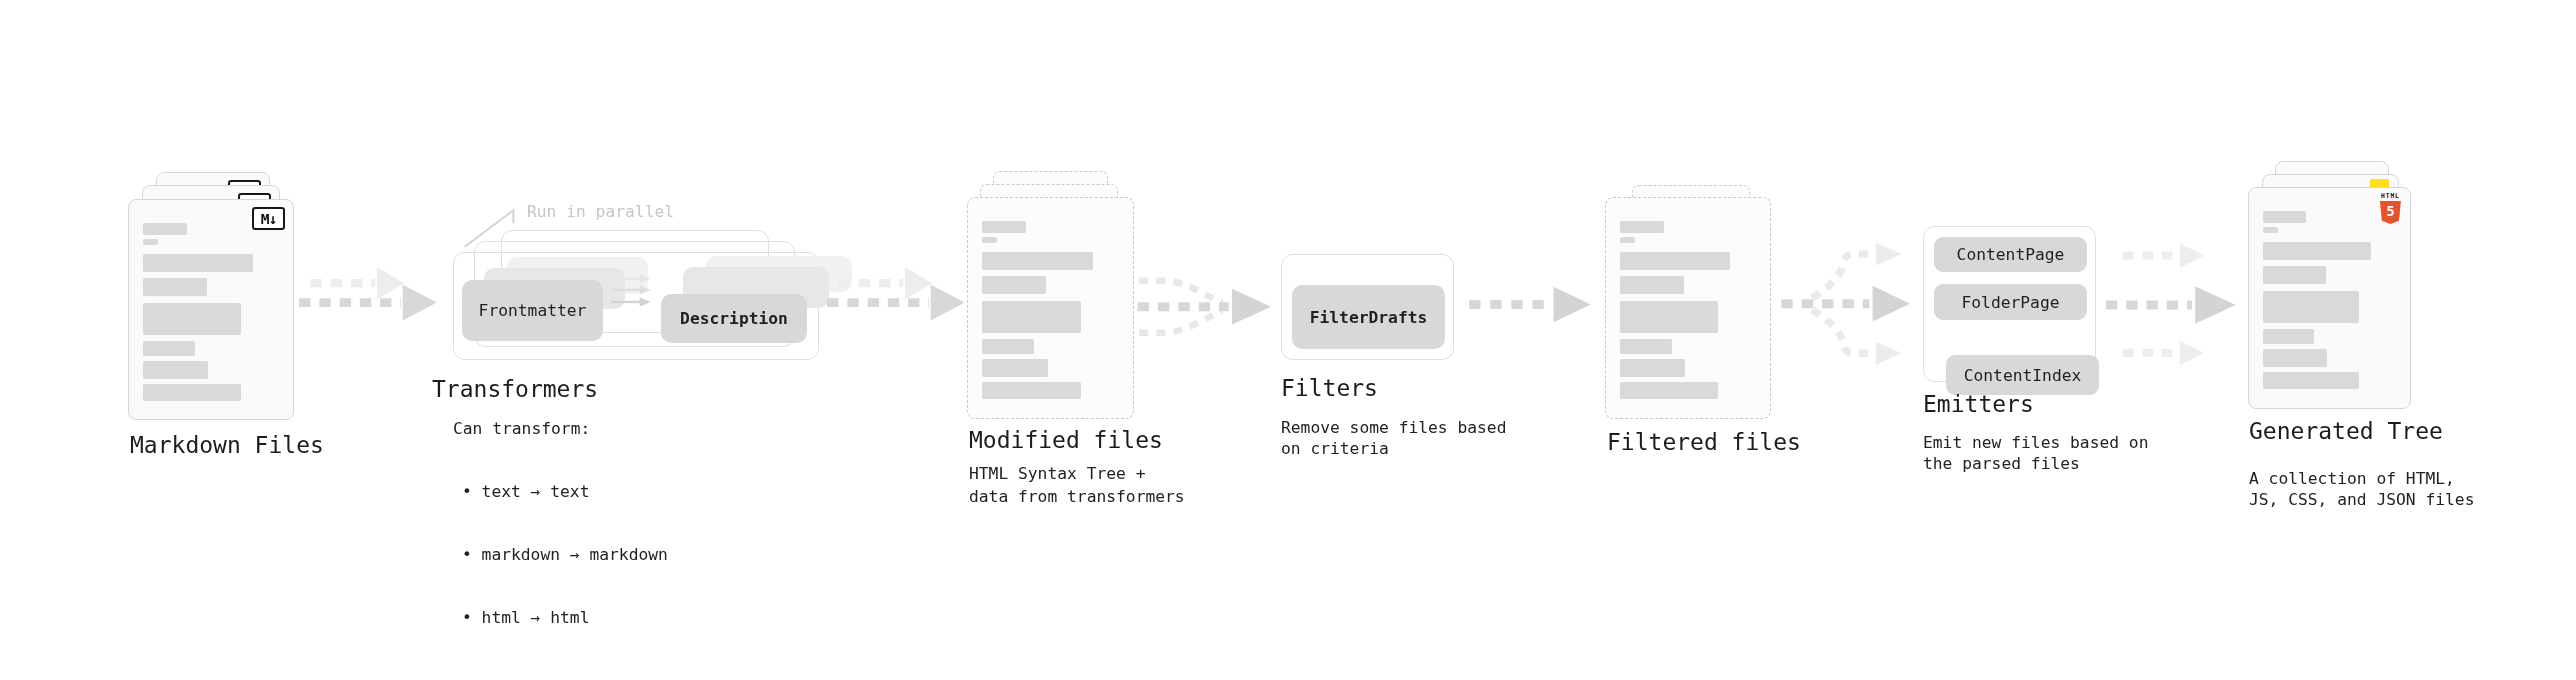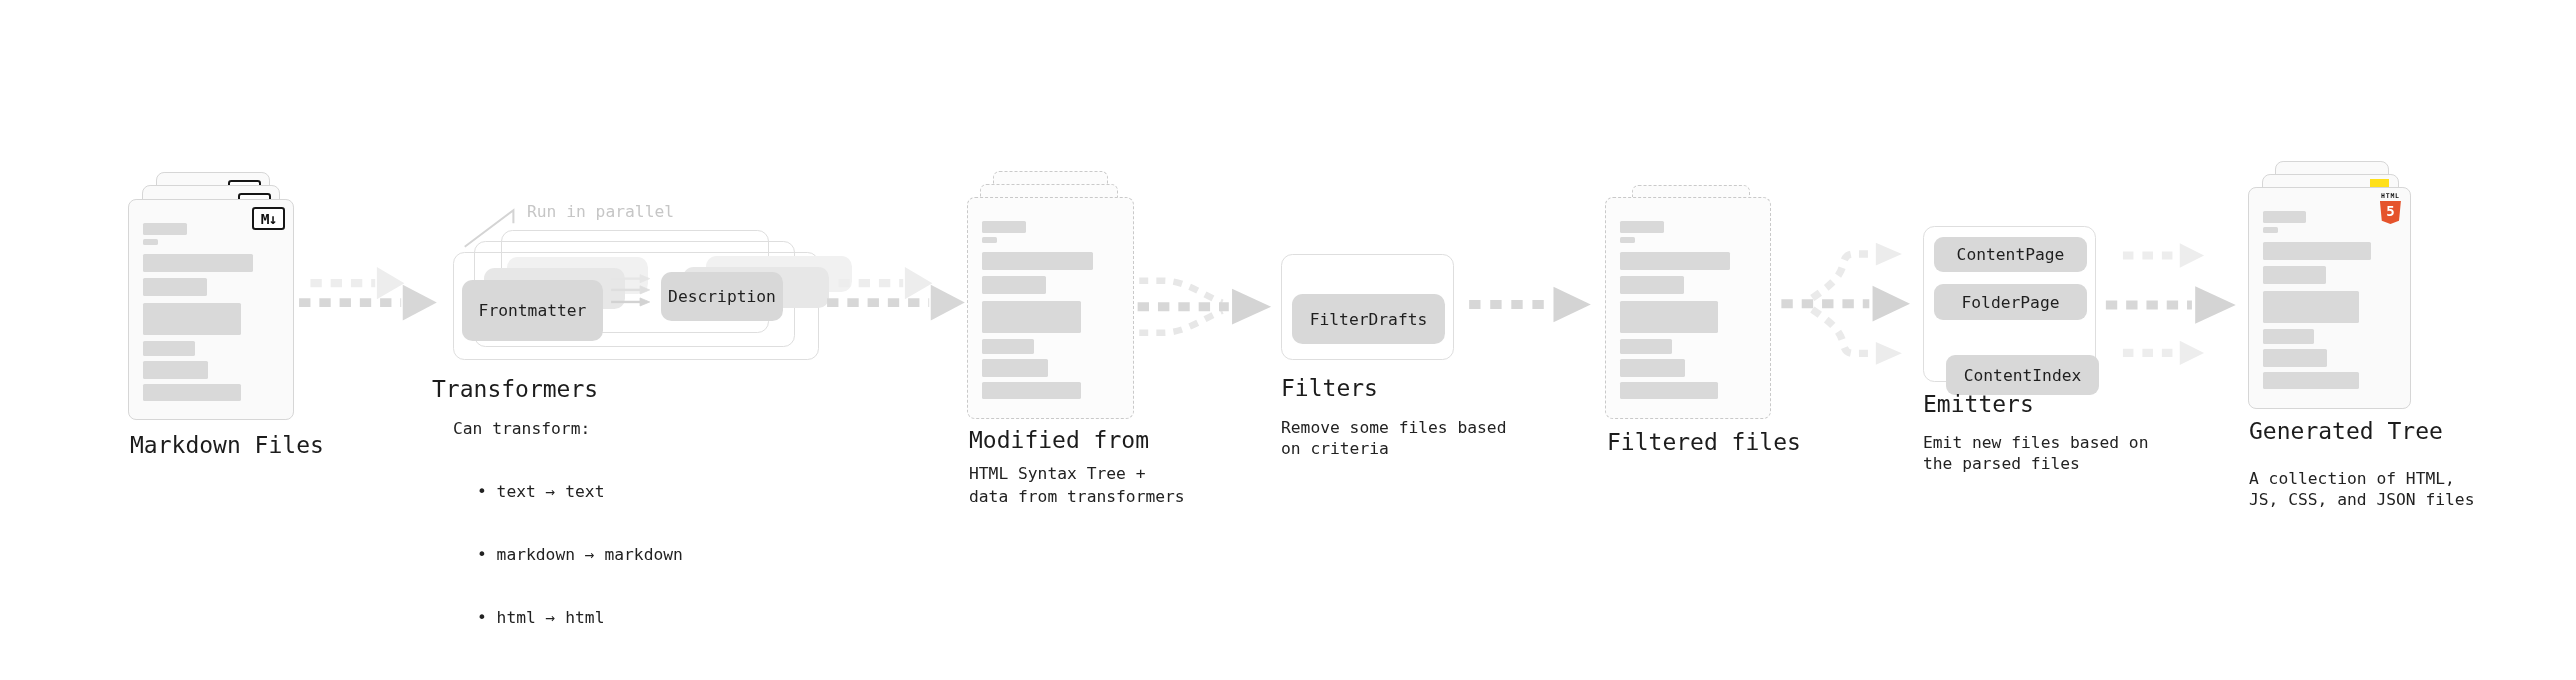--- a/index.html
+++ b/index.html
@@ -87,40 +87,40 @@
       <polyline points="12,55 72,10 72,26" fill="none" stroke="#d4d4d4" stroke-width="2.5"></polyline>
     </svg>
     <div class="note" style="left:527px;top:202px;">Run in parallel</div>
 
     <div class="pill ghost3" style="left:507px;top:257px;width:141px;height:37px;"></div>
     <div class="pill ghost2" style="left:484px;top:268px;width:141px;height:41px;"></div>
     <div class="pill" style="left:462px;top:280px;width:141px;height:61px;">Frontmatter</div>
 
     <div class="pill ghost3" style="left:706px;top:256px;width:146px;height:36px;"></div>
     <div class="pill ghost2" style="left:683px;top:267px;width:146px;height:41px;"></div>
-    <div class="pill" style="left:661px;top:272px;width:122px;height:49px;">Description</div>
+    <div class="pill" style="left:661px;top:294px;width:146px;height:49px;font-weight:bold;">Description</div>
 
     <svg style="left:609px;top:273px;" width="46" height="37" viewBox="0 0 56 46">
       <g stroke="#e6e6e6" fill="#e6e6e6">
           <line x1="2" y1="7" x2="38" y2="7" stroke-width="3"></line>
           <polygon points="38,2 50,7 38,12"></polygon>
         </g>
       <g stroke="#dedede" fill="#dedede">
           <line x1="2" y1="21" x2="38" y2="21" stroke-width="3"></line>
           <polygon points="38,16 50,21 38,26"></polygon>
         </g>
       <g stroke="#d2d2d2" fill="#d2d2d2">
           <line x1="2" y1="36" x2="38" y2="36" stroke-width="3"></line>
           <polygon points="38,31 50,36 38,41"></polygon>
         </g>
     </svg>
 
     <div class="h1" style="left:432px;top:376px;">Transformers</div>
     <div class="sub" style="left:453px;top:418px;">Can transform:</div>
-    <div class="bullets" style="left:462px;top:439px;margin-left:15px;">
+    <div class="bullets" style="left:462px;top:439px;">
       <div>• text → text</div>
       <div>• markdown → markdown</div>
       <div>• html → html</div>
     </div>
   </div>
 
   <svg style="left:827px;top:254px;" width="146" height="81" viewBox="0 0 180 100">
     <g transform="translate(-10,-24)">
       <line x1="24" y1="60" x2="104" y2="60" stroke="#ededed" stroke-width="10" stroke-dasharray="14 11"></line>
       <polygon points="106,40 140,60 106,80" fill="#ededed"></polygon>
@@ -137,35 +137,35 @@
           <div class="bar" style="width: 32%; height: 12.2px; margin-top: 0px;"></div>
           <div class="bar" style="width: 11%; height: 5.7px; margin-top: 4.1px;"></div>
           <div class="bar" style="width: 81%; height: 18px; margin-top: 9px;"></div>
           <div class="bar" style="width: 47%; height: 18px; margin-top: 6.5px;"></div>
           <div class="bar" style="width: 72%; height: 32.5px; margin-top: 6.5px;"></div>
           <div class="bar" style="width: 38%; height: 14.6px; margin-top: 5.7px;"></div>
           <div class="bar" style="width: 48%; height: 18px; margin-top: 5.7px;"></div>
           <div class="bar" style="width: 72%; height: 16.3px; margin-top: 4.9px;"></div>
         </div>
     </div>
-    <div class="h1" style="left:969px;top:427px;">Modified from</div>
+    <div class="h1" style="left:969px;top:427px;">Modified files</div>
     <div class="sub" style="left:969px;top:462px;line-height:23px;">HTML Syntax Tree +
 data from transformers</div>
   </div>
 
   <svg style="left:1136px;top:270px;" width="140" height="75" viewBox="0 0 172 92">
     <path d="M4 13 H33 C60 13 80 29 106 40" fill="none" stroke="#e7e7e7" stroke-width="8" stroke-dasharray="11 10"></path>
     <path d="M4 77 H33 C60 77 80 61 106 50" fill="none" stroke="#e7e7e7" stroke-width="8" stroke-dasharray="11 10"></path>
     <line x1="2" y1="45" x2="114" y2="45" stroke="#d7d7d7" stroke-width="11" stroke-dasharray="14 11"></line>
     <polygon points="118,23 166,45 118,67" fill="#d4d4d4"></polygon>
   </svg>
 
   <div>
     <div class="obox filled" style="left:1281px;top:254px;width:173px;height:106px;"></div>
-    <div class="pill" style="left:1292px;top:294px;width:153px;height:50px;">FilterDrafts</div>
+    <div class="pill" style="left:1292px;top:285px;width:153px;height:64px;font-weight:bold;">FilterDrafts</div>
     <div class="h1" style="left:1281px;top:375px;">Filters</div>
     <div class="sub" style="left:1281px;top:417px;">Remove some files based
 on criteria</div>
   </div>
 
   <svg style="left:1469px;top:268px;" width="126" height="73" viewBox="0 0 155 90">
     <line x1="0" y1="45" x2="100" y2="45" stroke="#d7d7d7" stroke-width="11" stroke-dasharray="14 12"></line>
     <polygon points="104,23 150,45 104,67" fill="#d4d4d4"></polygon>
   </svg>
 

